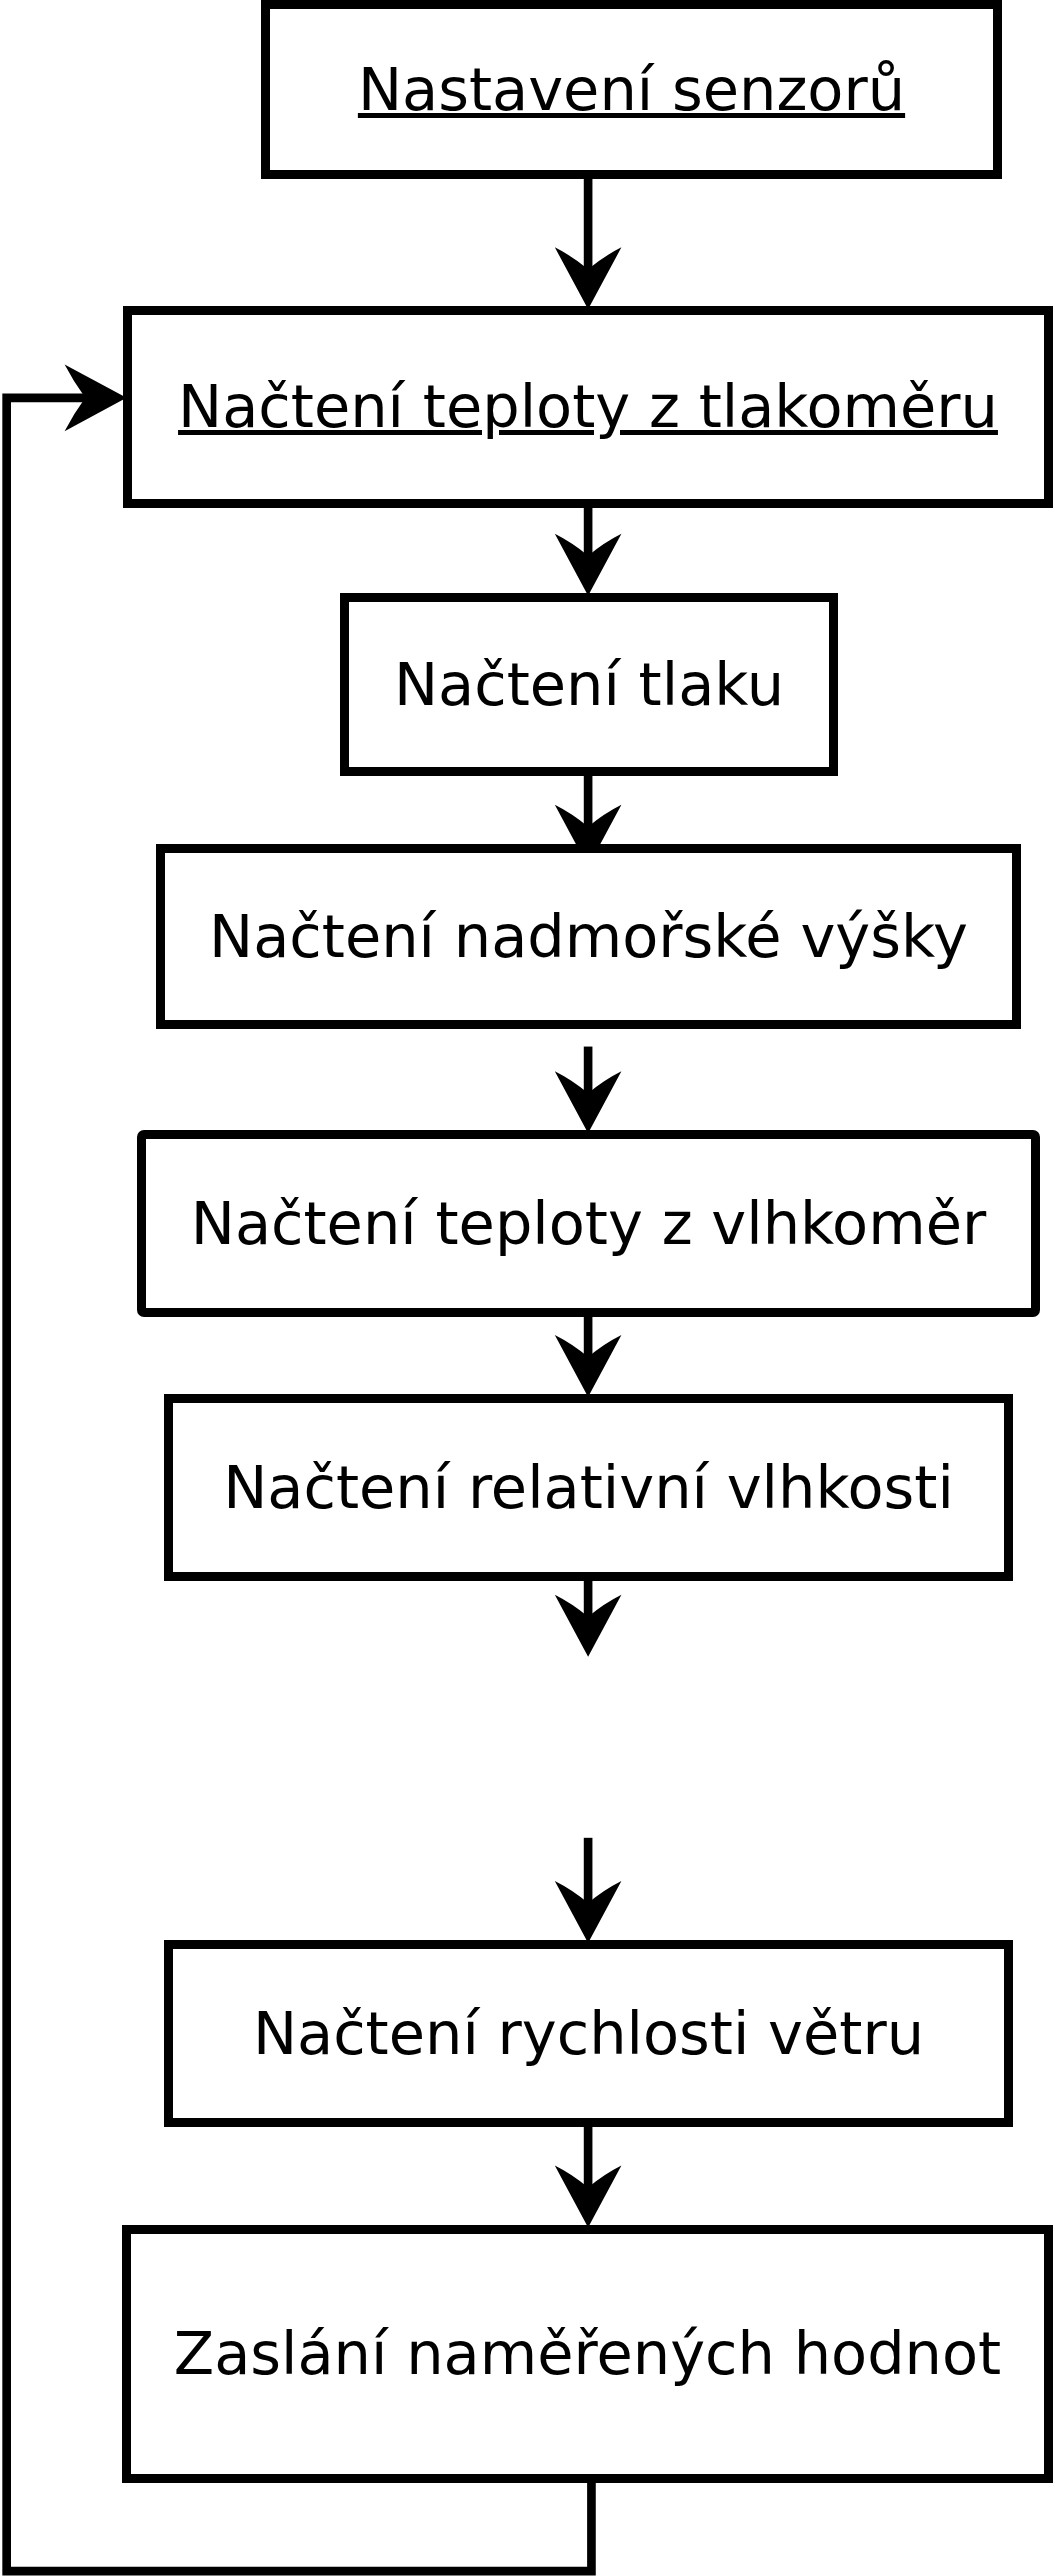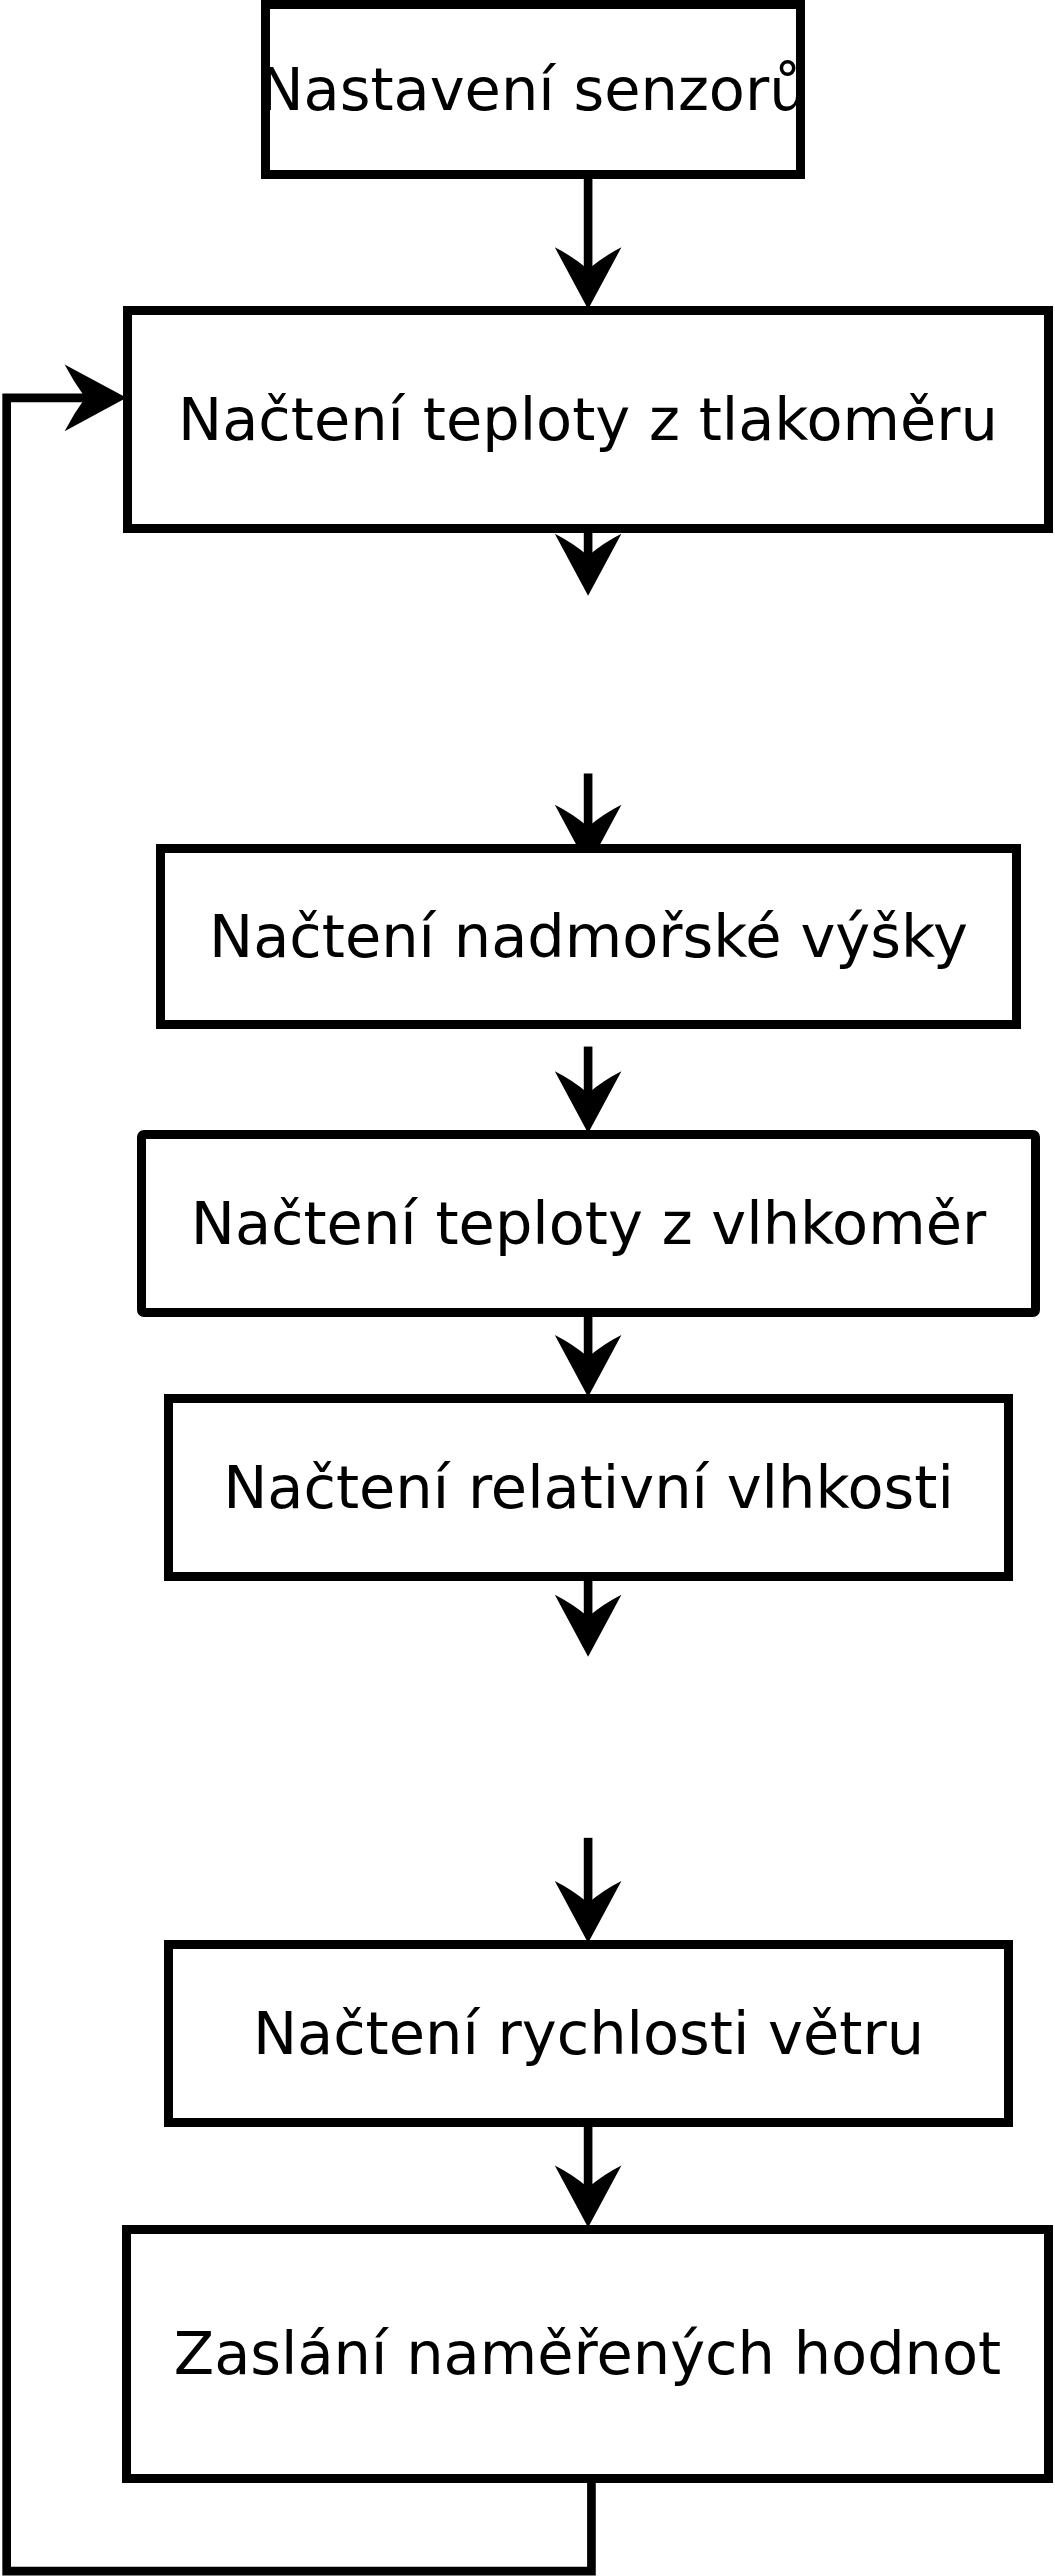--- a/index.html
+++ b/index.html
@@ -73,28 +73,31 @@
       <line x1="883" y1="3189" x2="883" y2="3286" stroke-width="13"></line>
       <path stroke="none" d="M883,3344 L833,3251 Q859,3264 883,3284 Q907,3264 933,3251 Z"></path>
     </g>
 
     <g>
       <polyline points="888,3716 888,3860 10,3860 10,597 135,597" fill="none" stroke="#000000" stroke-width="13" stroke-linejoin="miter"></polyline>
       <path fill="#000000" d="M190,597 L97,547 Q110,572 128,597 Q110,622 97,647 Z"></path>
     </g>
   </svg>
 
-  <div class="node" style="left:261px; top:0px; width:544px; height:179px;">
+  <div class="node" style="left:261px; top:0px; width:741px; height:179px;text-decoration:underline;">
     <span class="line">Nastavení senzorů</span>
   </div>
 
-  <div class="node" style="left:123px; top:306px; width:930px; height:227px;">
+  <div class="node" style="left:123px; top:306px; width:930px; height:202px;text-decoration:underline;">
     <span class="line">Načtení teploty z tlakoměru</span>
   </div>
 
+  <div class="node" style="left:340px; top:593px; width:498px; height:183px;">
+    <span class="line">Načtení tlaku</span>
+  </div>
 
   <div class="node" style="left:156px; top:844px; width:865px; height:185px;">
     <span class="line">Načtení nadmořské výšky</span>
   </div>
 
   <div class="node" style="left:137px; top:1130px; width:903px; height:187px;border-radius:7px;">
     <span class="line">Načtení teploty z vlhkoměr</span>
   </div>
 
   <div class="node" style="left:164px; top:1394px; width:849px; height:187px;">

